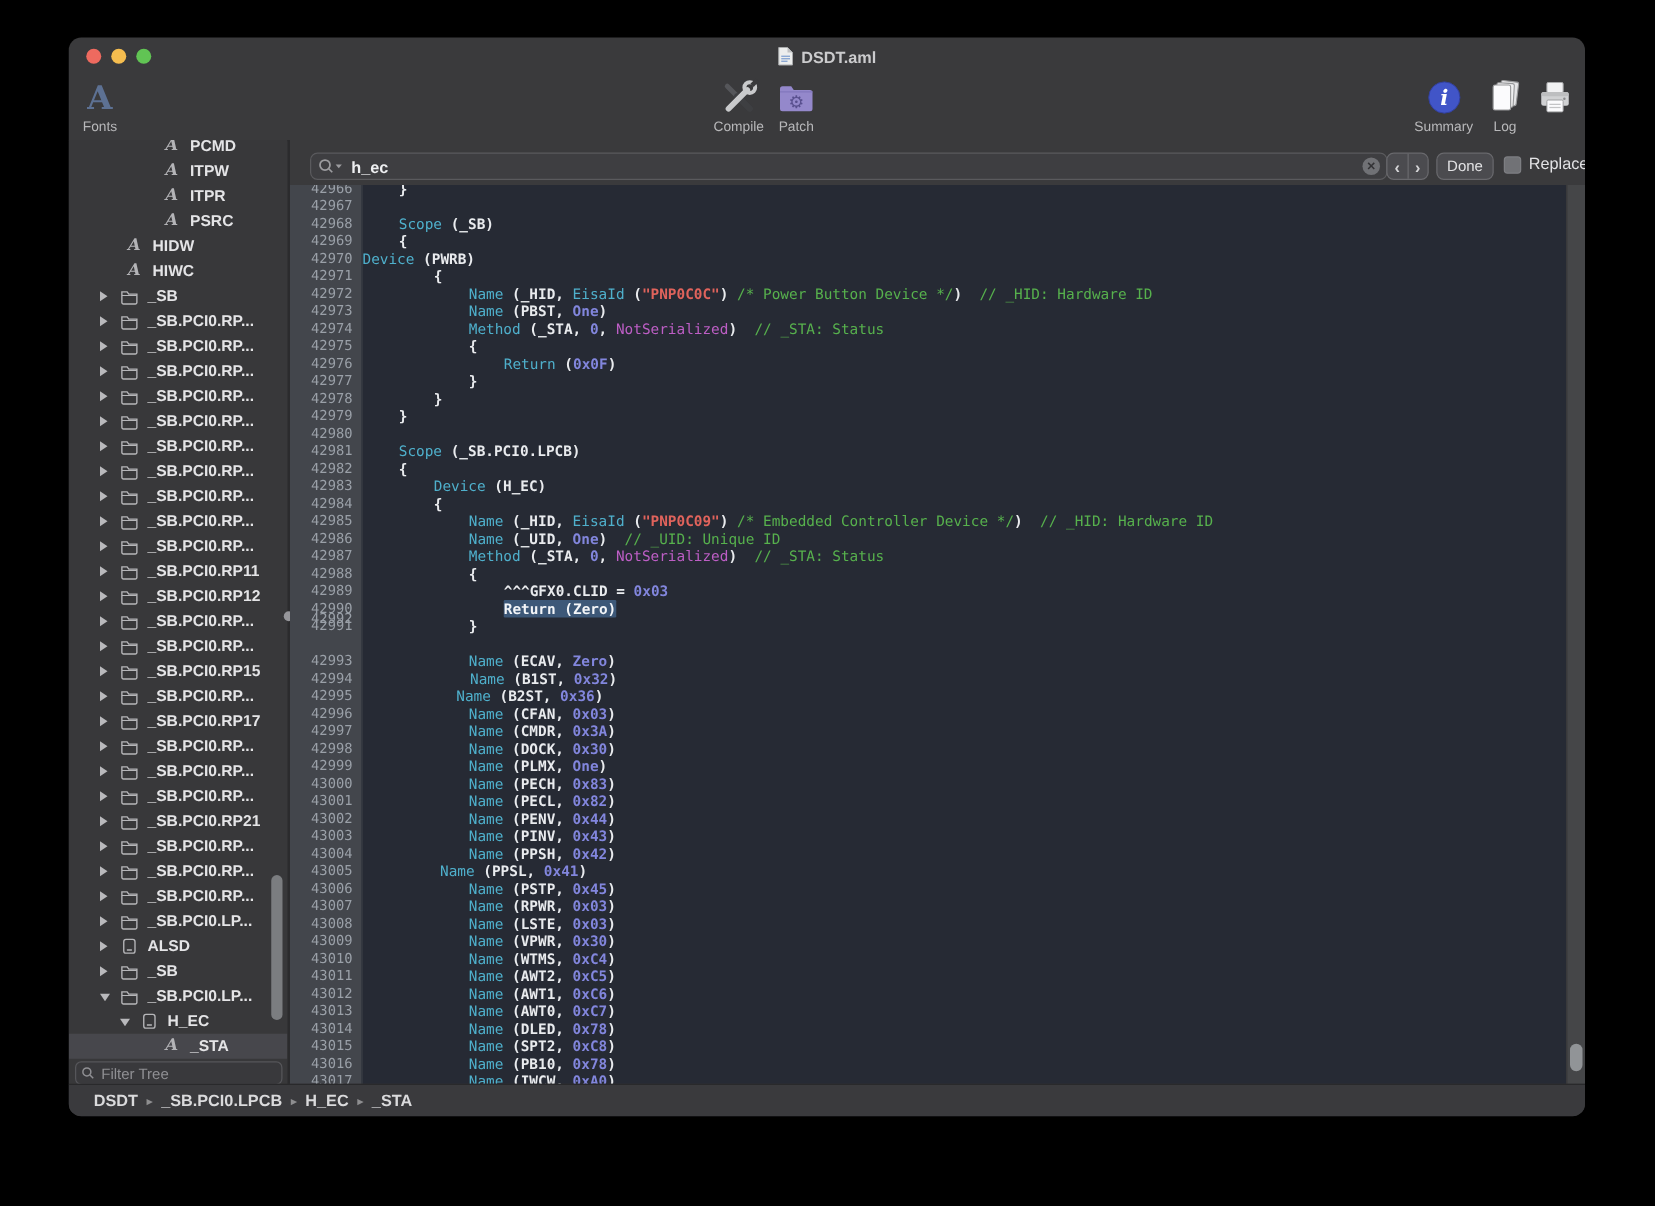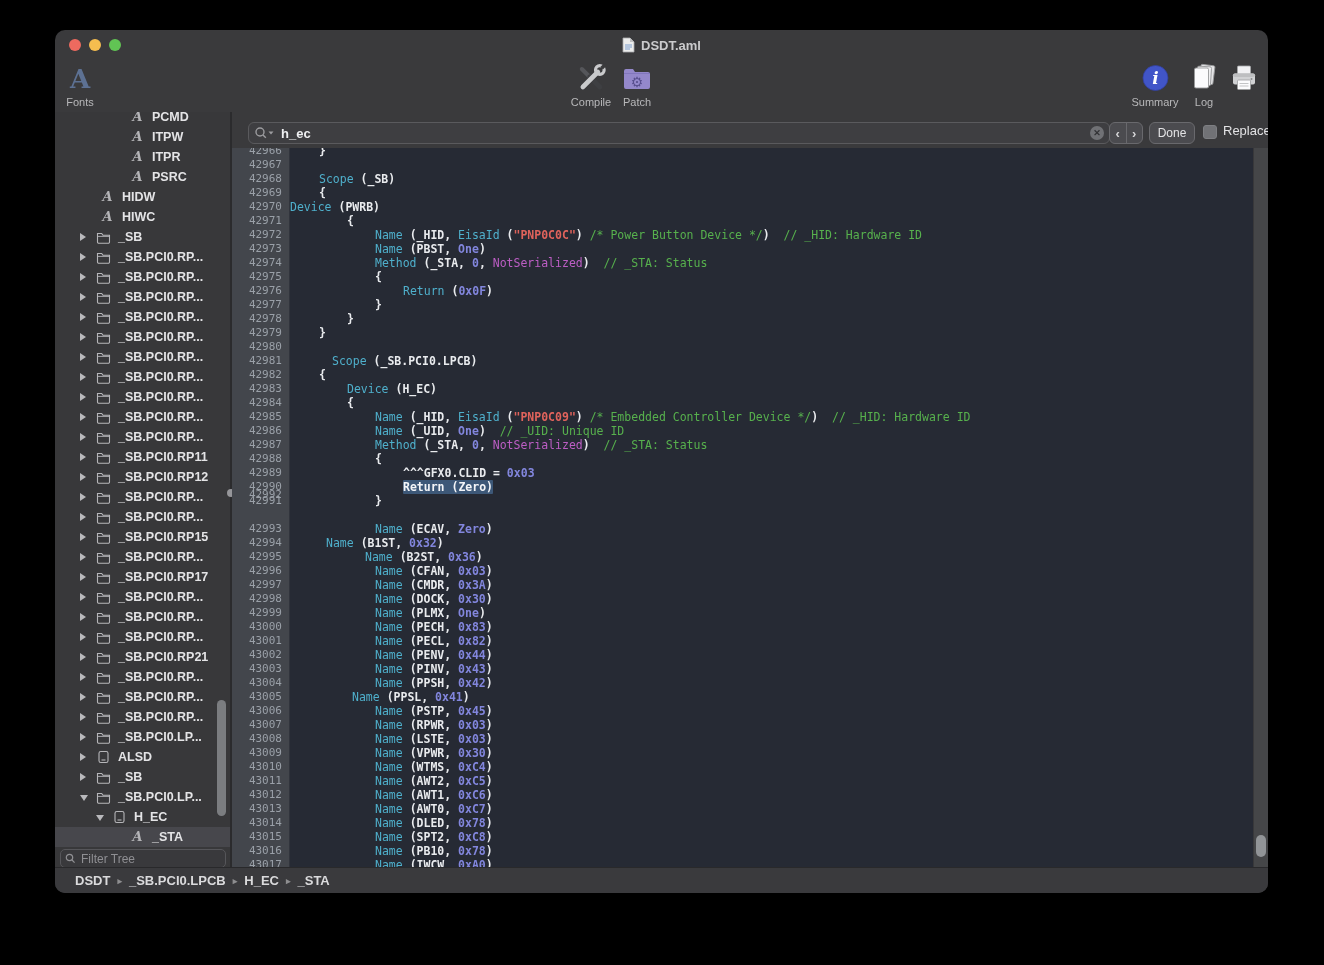--- a/index.html
+++ b/index.html
@@ -562,34 +562,34 @@
           <div class="cline" style="top: 66px;"><span class="lnum">42971</span><span class="ltext" style="padding-left:57px"><span class="wh">{</span></span></div>
           <div class="cline" style="top: 80px;"><span class="lnum">42972</span><span class="ltext" style="padding-left:85px"><span class="kw">Name</span><span class="wh"> (_HID, </span><span class="kw">EisaId</span><span class="wh"> (</span><span class="str">"PNP0C0C"</span><span class="wh">) </span><span class="com">/* Power Button Device */</span><span class="wh">)</span><span class="com">  // _HID: Hardware ID</span></span></div>
           <div class="cline" style="top: 94px;"><span class="lnum">42973</span><span class="ltext" style="padding-left:85px"><span class="kw">Name</span><span class="wh"> (PBST, </span><span class="num">One</span><span class="wh">)</span></span></div>
           <div class="cline" style="top: 108px;"><span class="lnum">42974</span><span class="ltext" style="padding-left:85px"><span class="kw">Method</span><span class="wh"> (_STA, </span><span class="num">0</span><span class="wh">, </span><span class="mag">NotSerialized</span><span class="wh">)</span><span class="com">  // _STA: Status</span></span></div>
           <div class="cline" style="top: 122px;"><span class="lnum">42975</span><span class="ltext" style="padding-left:85px"><span class="wh">{</span></span></div>
           <div class="cline" style="top: 136px;"><span class="lnum">42976</span><span class="ltext" style="padding-left:113px"><span class="kw">Return</span><span class="wh"> (</span><span class="num">0x0F</span><span class="wh">)</span></span></div>
           <div class="cline" style="top: 150px;"><span class="lnum">42977</span><span class="ltext" style="padding-left:85px"><span class="wh">}</span></span></div>
           <div class="cline" style="top: 164px;"><span class="lnum">42978</span><span class="ltext" style="padding-left:57px"><span class="wh">}</span></span></div>
           <div class="cline" style="top: 178px;"><span class="lnum">42979</span><span class="ltext" style="padding-left:29px"><span class="wh">}</span></span></div>
           <div class="cline" style="top: 192px;"><span class="lnum">42980</span><span class="ltext" style="padding-left:29px"></span></div>
-          <div class="cline" style="top: 206px;"><span class="lnum">42981</span><span class="ltext" style="padding-left:42px"><span class="kw">Scope</span><span class="wh"> (_SB.PCI0.LPCB)</span></span></div>
+          <div class="cline" style="top: 206px;"><span class="lnum">42981</span><span class="ltext" style="padding-left:29px"><span class="kw">Scope</span><span class="wh"> (_SB.PCI0.LPCB)</span></span></div>
           <div class="cline" style="top: 220px;"><span class="lnum">42982</span><span class="ltext" style="padding-left:29px"><span class="wh">{</span></span></div>
           <div class="cline" style="top: 234px;"><span class="lnum">42983</span><span class="ltext" style="padding-left:57px"><span class="kw">Device</span><span class="wh"> (H_EC)</span></span></div>
           <div class="cline" style="top: 248px;"><span class="lnum">42984</span><span class="ltext" style="padding-left:57px"><span class="wh">{</span></span></div>
           <div class="cline" style="top: 262px;"><span class="lnum">42985</span><span class="ltext" style="padding-left:85px"><span class="kw">Name</span><span class="wh"> (_HID, </span><span class="kw">EisaId</span><span class="wh"> (</span><span class="str">"PNP0C09"</span><span class="wh">) </span><span class="com">/* Embedded Controller Device */</span><span class="wh">)</span><span class="com">  // _HID: Hardware ID</span></span></div>
           <div class="cline" style="top: 276px;"><span class="lnum">42986</span><span class="ltext" style="padding-left:85px"><span class="kw">Name</span><span class="wh"> (_UID, </span><span class="num">One</span><span class="wh">)</span><span class="com">  // _UID: Unique ID</span></span></div>
           <div class="cline" style="top: 290px;"><span class="lnum">42987</span><span class="ltext" style="padding-left:85px"><span class="kw">Method</span><span class="wh"> (_STA, </span><span class="num">0</span><span class="wh">, </span><span class="mag">NotSerialized</span><span class="wh">)</span><span class="com">  // _STA: Status</span></span></div>
           <div class="cline" style="top: 304px;"><span class="lnum">42988</span><span class="ltext" style="padding-left:85px"><span class="wh">{</span></span></div>
           <div class="cline" style="top: 318px;"><span class="lnum">42989</span><span class="ltext" style="padding-left:113px"><span class="wh">^^^GFX0.CLID = </span><span class="num">0x03</span></span></div>
           <div class="cline" style="top: 332px;"><span class="lnum">42990</span><span class="ltext" style="padding-left:113px"><span class="sel">Return (Zero)</span></span></div>
           <div class="cline" style="top: 346px;"><span class="lnum">42991</span><span class="ltext" style="padding-left:85px"><span class="wh">}</span></span></div>
           <div class="cline" style="top: 340px; padding-left: 20px;"><span class="lnum">42992</span><span class="ltext" style="padding-left:29px"></span></div>
           <div class="cline" style="top: 374px;"><span class="lnum">42993</span><span class="ltext" style="padding-left:85px"><span class="kw">Name</span><span class="wh"> (ECAV, </span><span class="num">Zero</span><span class="wh">)</span></span></div>
-          <div class="cline" style="top: 388px;"><span class="lnum">42994</span><span class="ltext" style="padding-left:36px"><span class="kw">Name</span><span class="wh"> (B1ST, </span><span class="num">0x32</span><span class="wh">)</span></span></div>
+          <div class="cline" style="top: 388px;"><span class="lnum">42994</span><span class="ltext" style="padding-left:86px"><span class="kw">Name</span><span class="wh"> (B1ST, </span><span class="num">0x32</span><span class="wh">)</span></span></div>
           <div class="cline" style="top: 402px;"><span class="lnum">42995</span><span class="ltext" style="padding-left:75px"><span class="kw">Name</span><span class="wh"> (B2ST, </span><span class="num">0x36</span><span class="wh">)</span></span></div>
           <div class="cline" style="top: 416px;"><span class="lnum">42996</span><span class="ltext" style="padding-left:85px"><span class="kw">Name</span><span class="wh"> (CFAN, </span><span class="num">0x03</span><span class="wh">)</span></span></div>
           <div class="cline" style="top: 430px;"><span class="lnum">42997</span><span class="ltext" style="padding-left:85px"><span class="kw">Name</span><span class="wh"> (CMDR, </span><span class="num">0x3A</span><span class="wh">)</span></span></div>
           <div class="cline" style="top: 444px;"><span class="lnum">42998</span><span class="ltext" style="padding-left:85px"><span class="kw">Name</span><span class="wh"> (DOCK, </span><span class="num">0x30</span><span class="wh">)</span></span></div>
           <div class="cline" style="top: 458px;"><span class="lnum">42999</span><span class="ltext" style="padding-left:85px"><span class="kw">Name</span><span class="wh"> (PLMX, </span><span class="num">One</span><span class="wh">)</span></span></div>
           <div class="cline" style="top: 472px;"><span class="lnum">43000</span><span class="ltext" style="padding-left:85px"><span class="kw">Name</span><span class="wh"> (PECH, </span><span class="num">0x83</span><span class="wh">)</span></span></div>
           <div class="cline" style="top: 486px;"><span class="lnum">43001</span><span class="ltext" style="padding-left:85px"><span class="kw">Name</span><span class="wh"> (PECL, </span><span class="num">0x82</span><span class="wh">)</span></span></div>
           <div class="cline" style="top: 500px;"><span class="lnum">43002</span><span class="ltext" style="padding-left:85px"><span class="kw">Name</span><span class="wh"> (PENV, </span><span class="num">0x44</span><span class="wh">)</span></span></div>
           <div class="cline" style="top: 514px;"><span class="lnum">43003</span><span class="ltext" style="padding-left:85px"><span class="kw">Name</span><span class="wh"> (PINV, </span><span class="num">0x43</span><span class="wh">)</span></span></div>
           <div class="cline" style="top: 528px;"><span class="lnum">43004</span><span class="ltext" style="padding-left:85px"><span class="kw">Name</span><span class="wh"> (PPSH, </span><span class="num">0x42</span><span class="wh">)</span></span></div>

